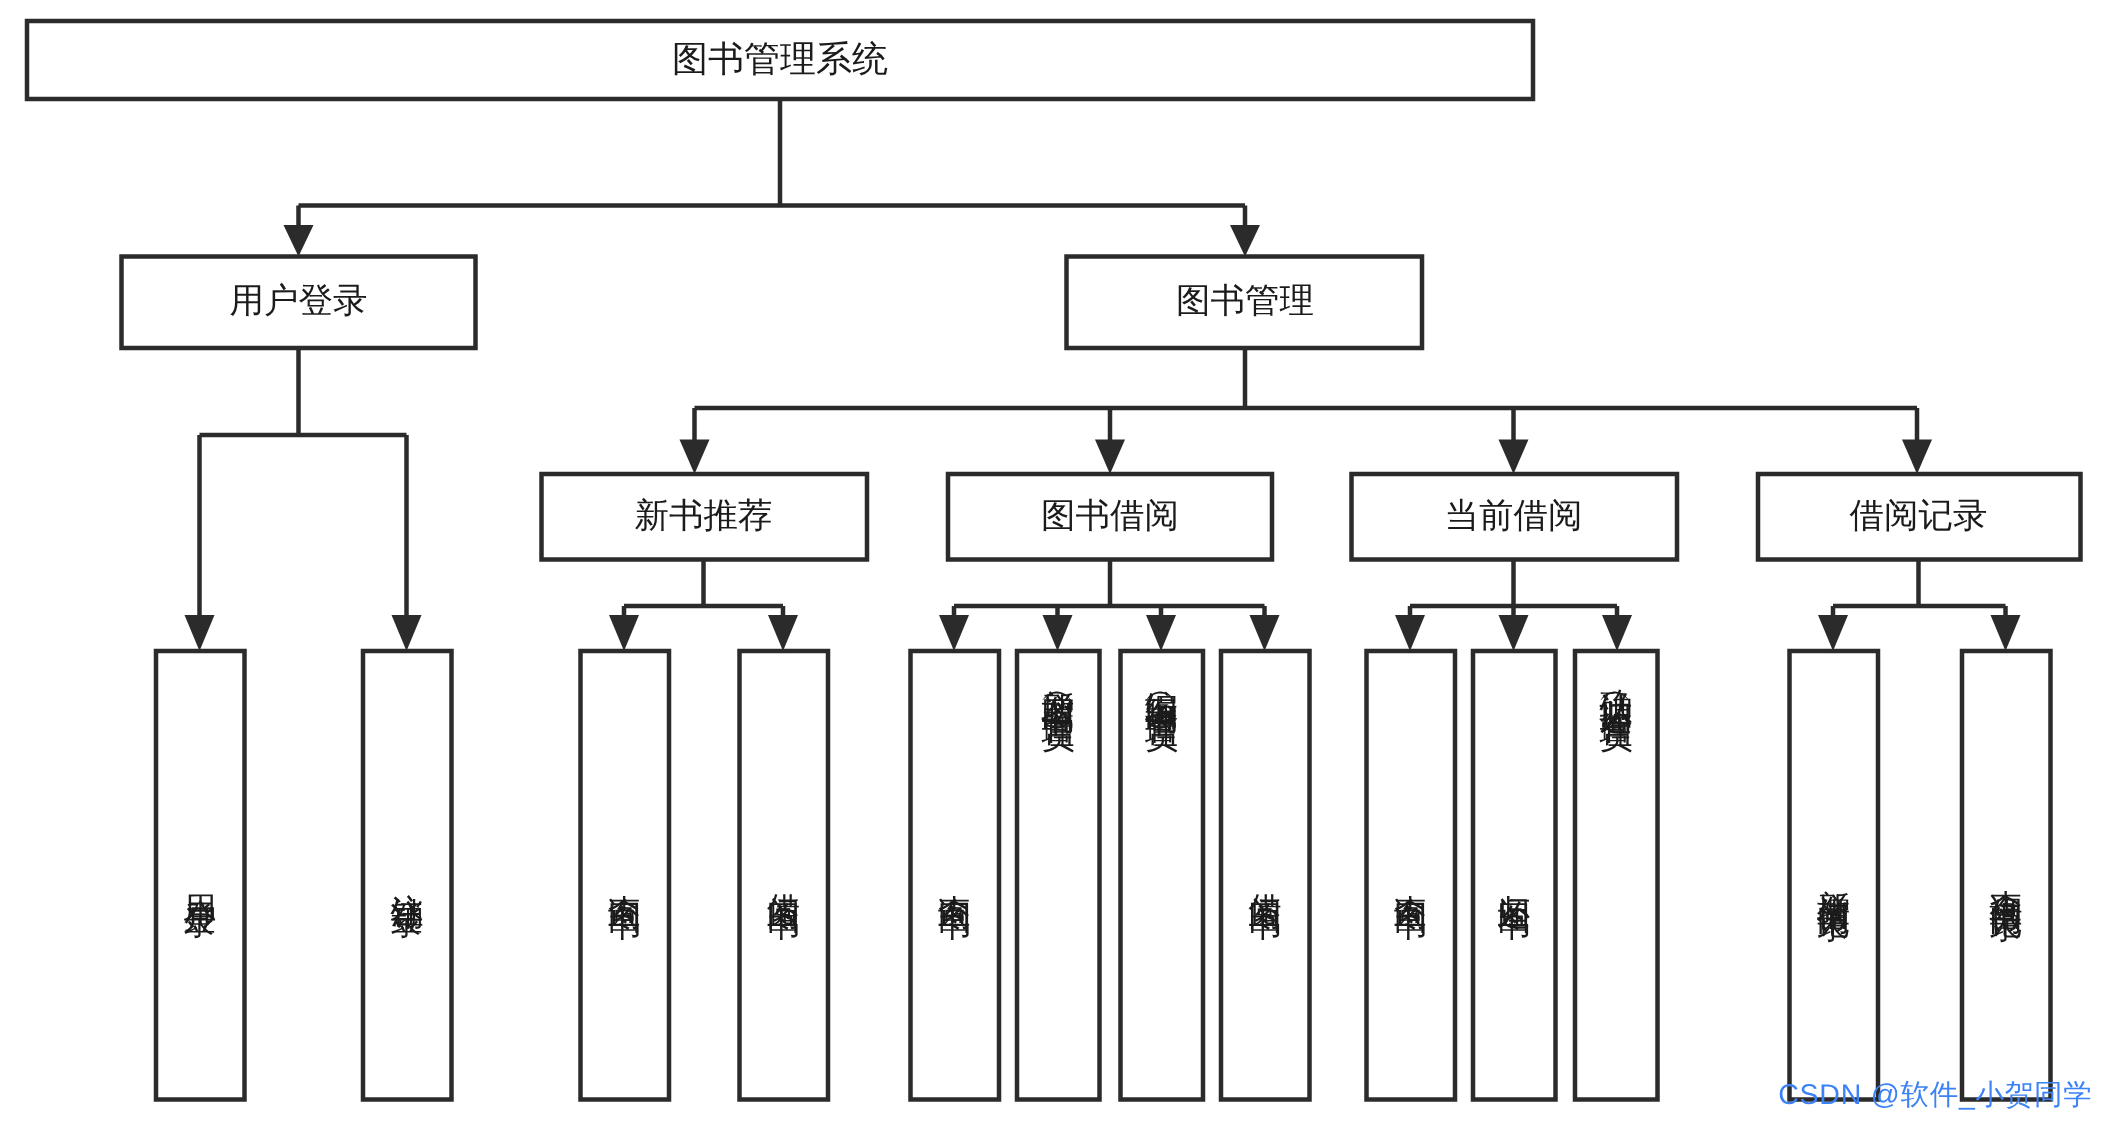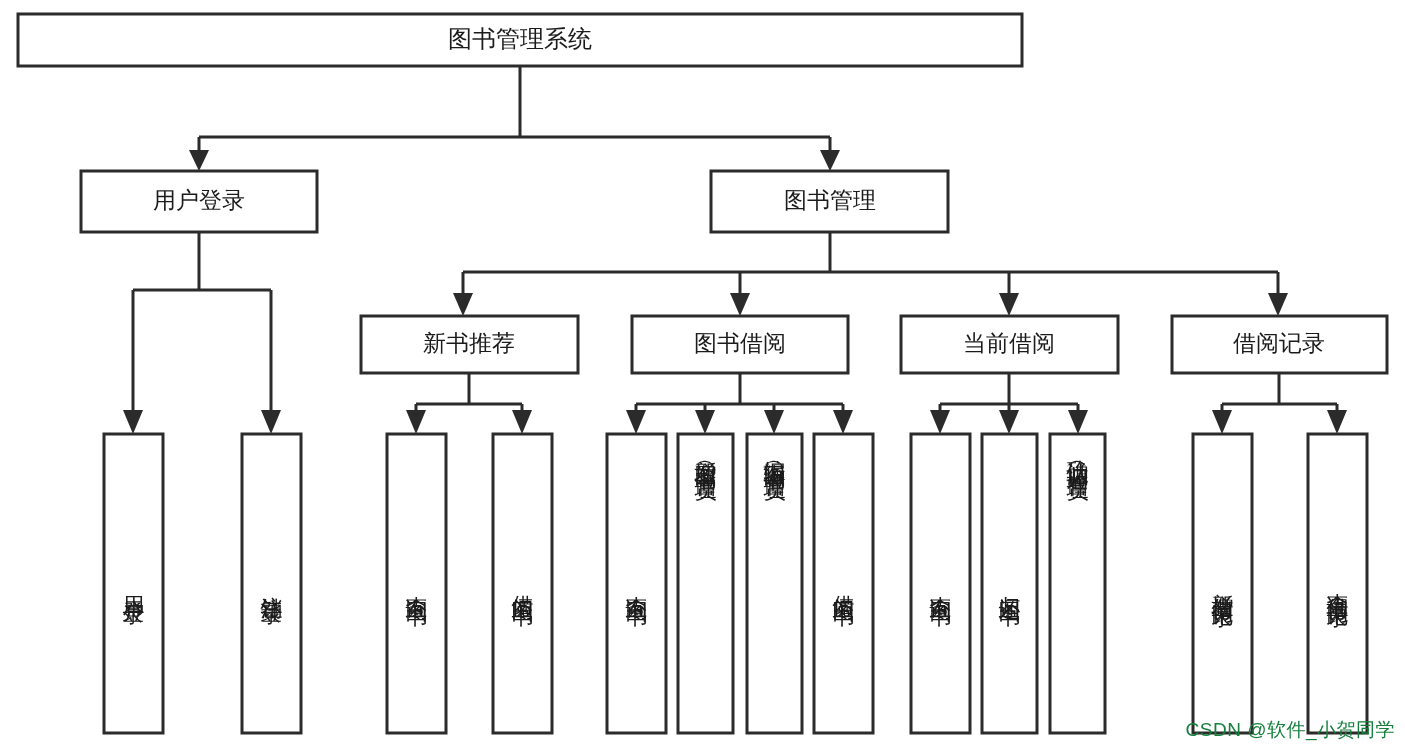--- a/index.html
+++ b/index.html
@@ -77,21 +77,21 @@
   .vlabel.align-top {
     justify-content: flex-start;
     padding-top: 8px;
   }
   .watermark {
     position: absolute;
     right: 10px;
     bottom: 4px;
     font-family: "Liberation Sans", "DejaVu Sans", sans-serif;
     font-size: 19px;
-    color: #15803d;
+    color: #3b82f6;
     letter-spacing: 0.5px;
     white-space: nowrap;
     pointer-events: none;
   }
 </style>
 </head>
 <body>
 
 <div id="diagram-root">
 

